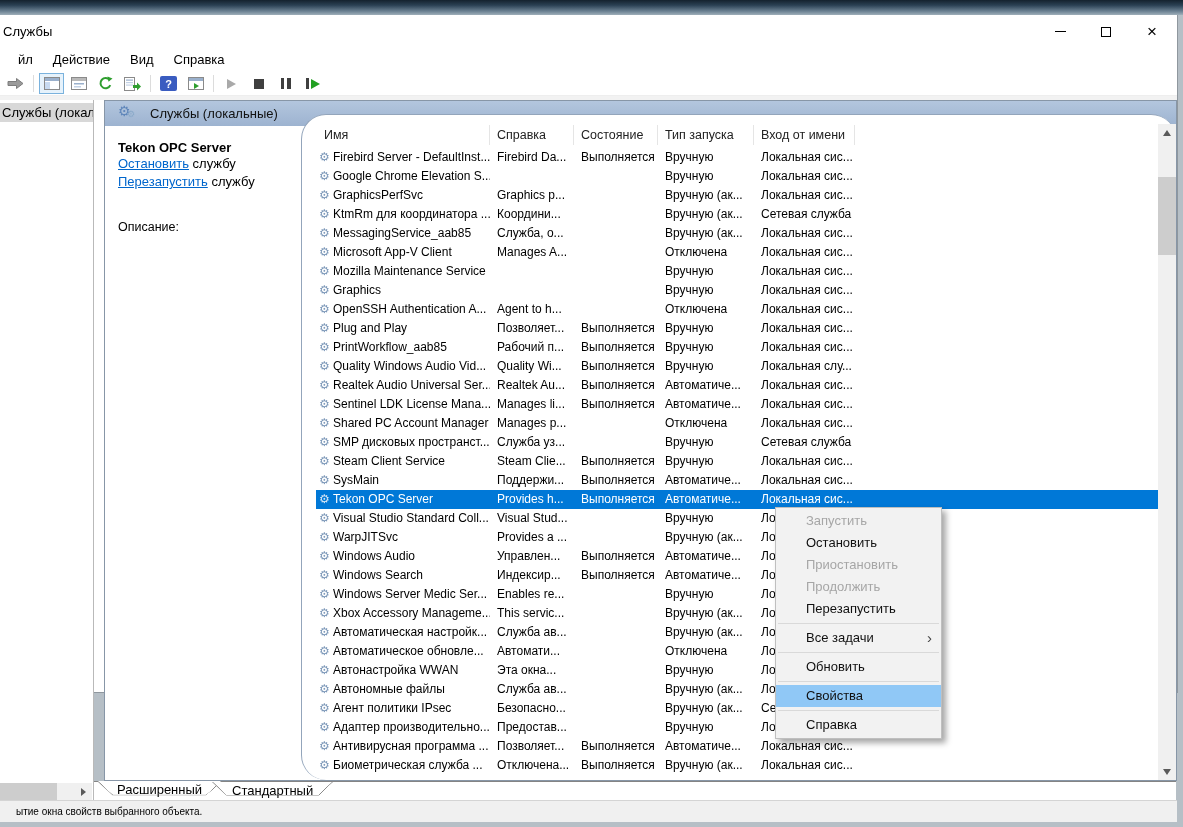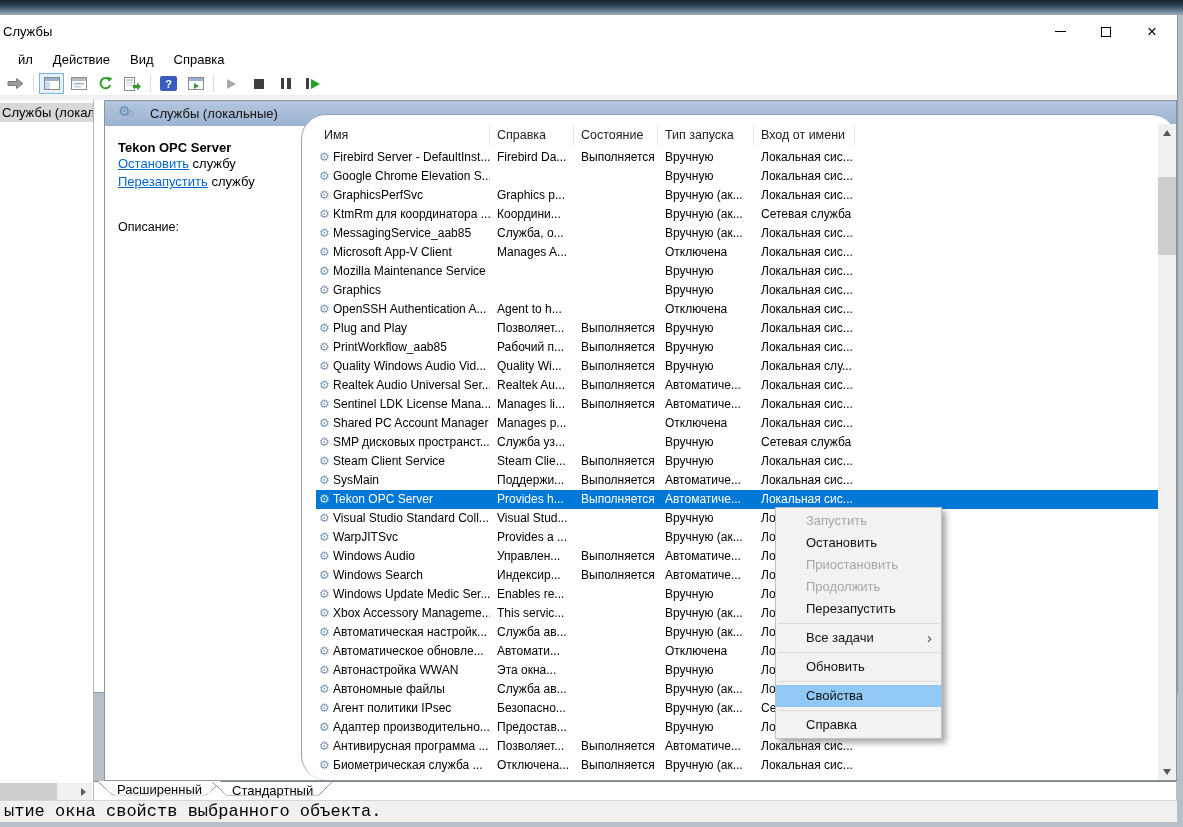--- a/index.html
+++ b/index.html
@@ -99,21 +99,21 @@
   
   .tabstrip { position:absolute; left:94px; top:766px; right:1px; height:19px; background:#fff; border-top:1px solid #848484; padding-left:8px; display:flex; }
   .tab { position:relative; height:18px; line-height:17px; padding:0 15px; font-size:13px; color:#000; }
   .tab::before { content:''; position:absolute; inset:0 -5px; border:1px solid #8a8a8a; border-top:none; background:#fff;
      transform:perspective(7px) rotateX(-7deg); transform-origin:top; z-index:0; }
   .tab span { position:relative; z-index:1; }
   .tab.selected { margin-top:-1px; height:19px; }
   .tab.selected::before { background:#fff; }
 
   .statusbar { position:absolute; left:0; top:785px; right:0; height:22px; background:#f0f0f0; border-top:1px solid #d4d4d4;
-     font-size:17px; line-height:21px; padding-left:4px; color:#000;font-family:Liberation Mono, monospace; }
+     font-size:10px; line-height:21px; padding-left:16px; color:#000; }
 </style>
 </head>
 <body>
 
 <div class="desktop-top"></div>
 
 <div class="window">
 
   <div class="titlebar">
     <span class="title">Службы</span>
@@ -472,21 +472,21 @@
               <span>Windows Search</span>
             </div>
             <div class="cell c1">Индексир...</div>
             <div class="cell c2">Выполняется</div>
             <div class="cell c3">Автоматиче...</div>
             <div class="cell c4">Локальная сис...</div>
           </div>
           <div class="row">
             <div class="cell c0">
               <span class="gear">⚙</span>
-              <span>Windows Update Medic Ser...</span>
+              <span>Windows Server Medic Ser...</span>
             </div>
             <div class="cell c1">Enables re...</div>
             <div class="cell c2"></div>
             <div class="cell c3">Вручную</div>
             <div class="cell c4">Локальная сис...</div>
           </div>
           <div class="row">
             <div class="cell c0">
               <span class="gear">⚙</span>
               <span>Xbox Accessory Manageme...</span>

